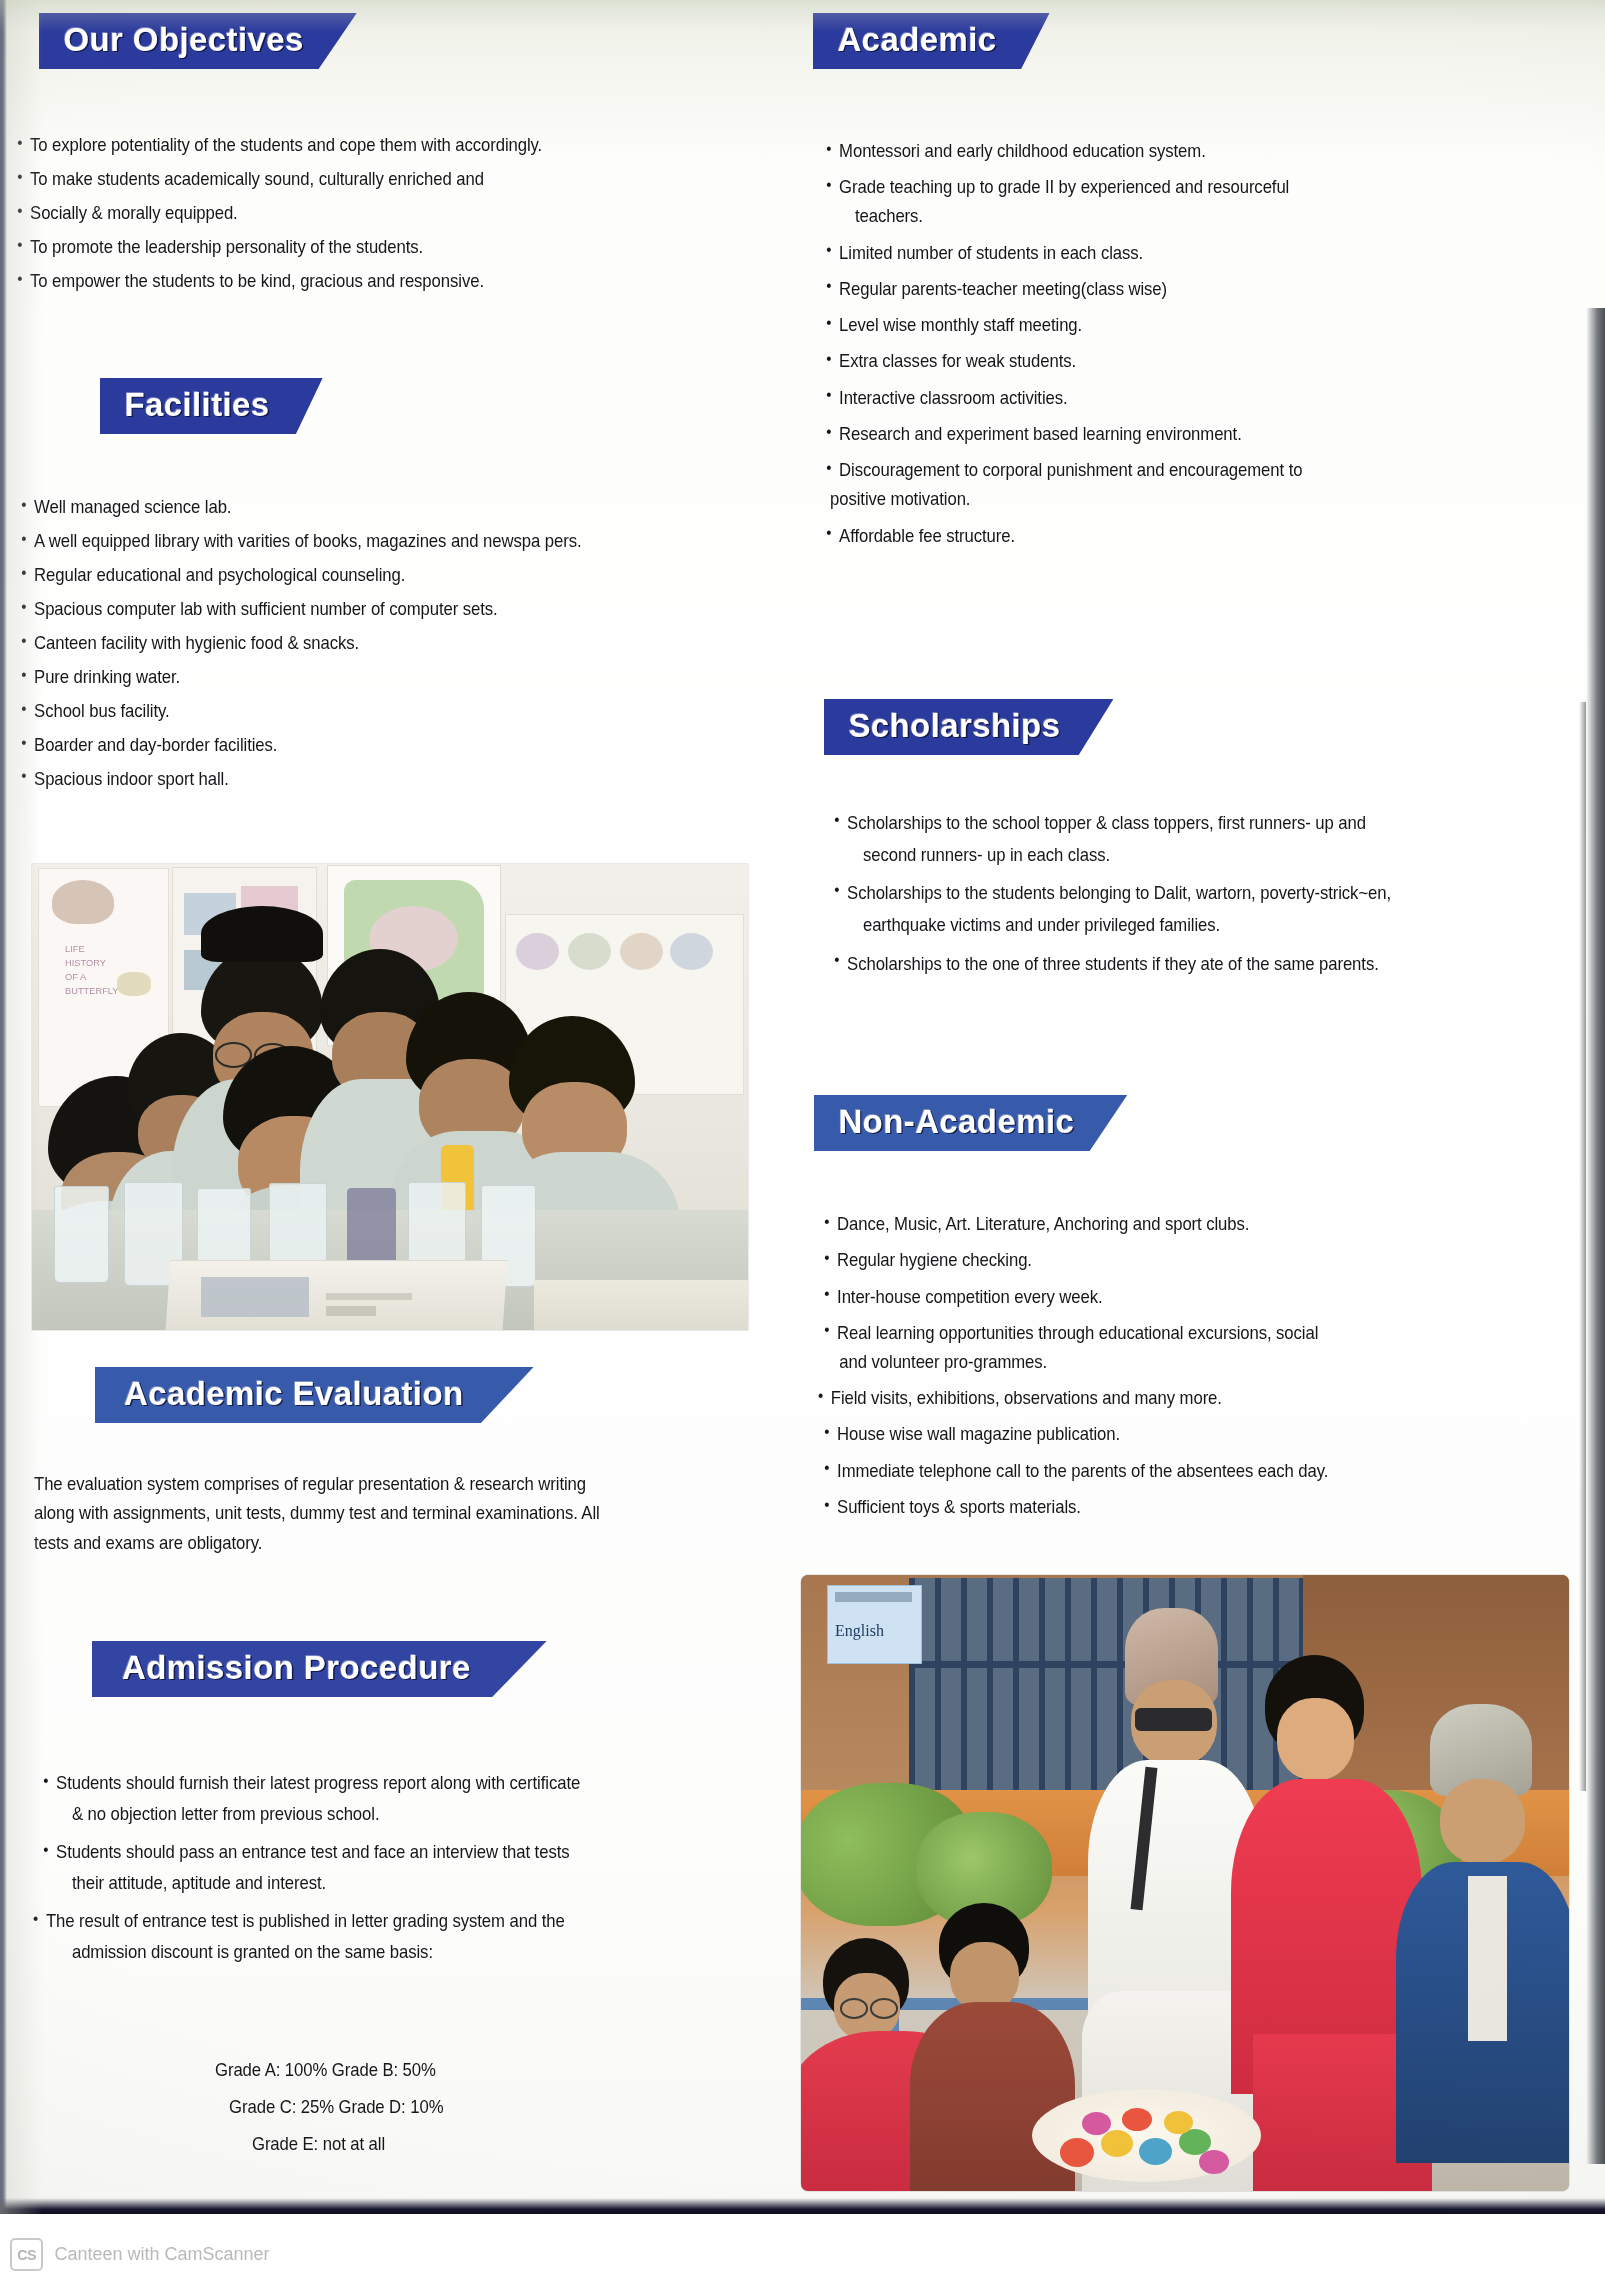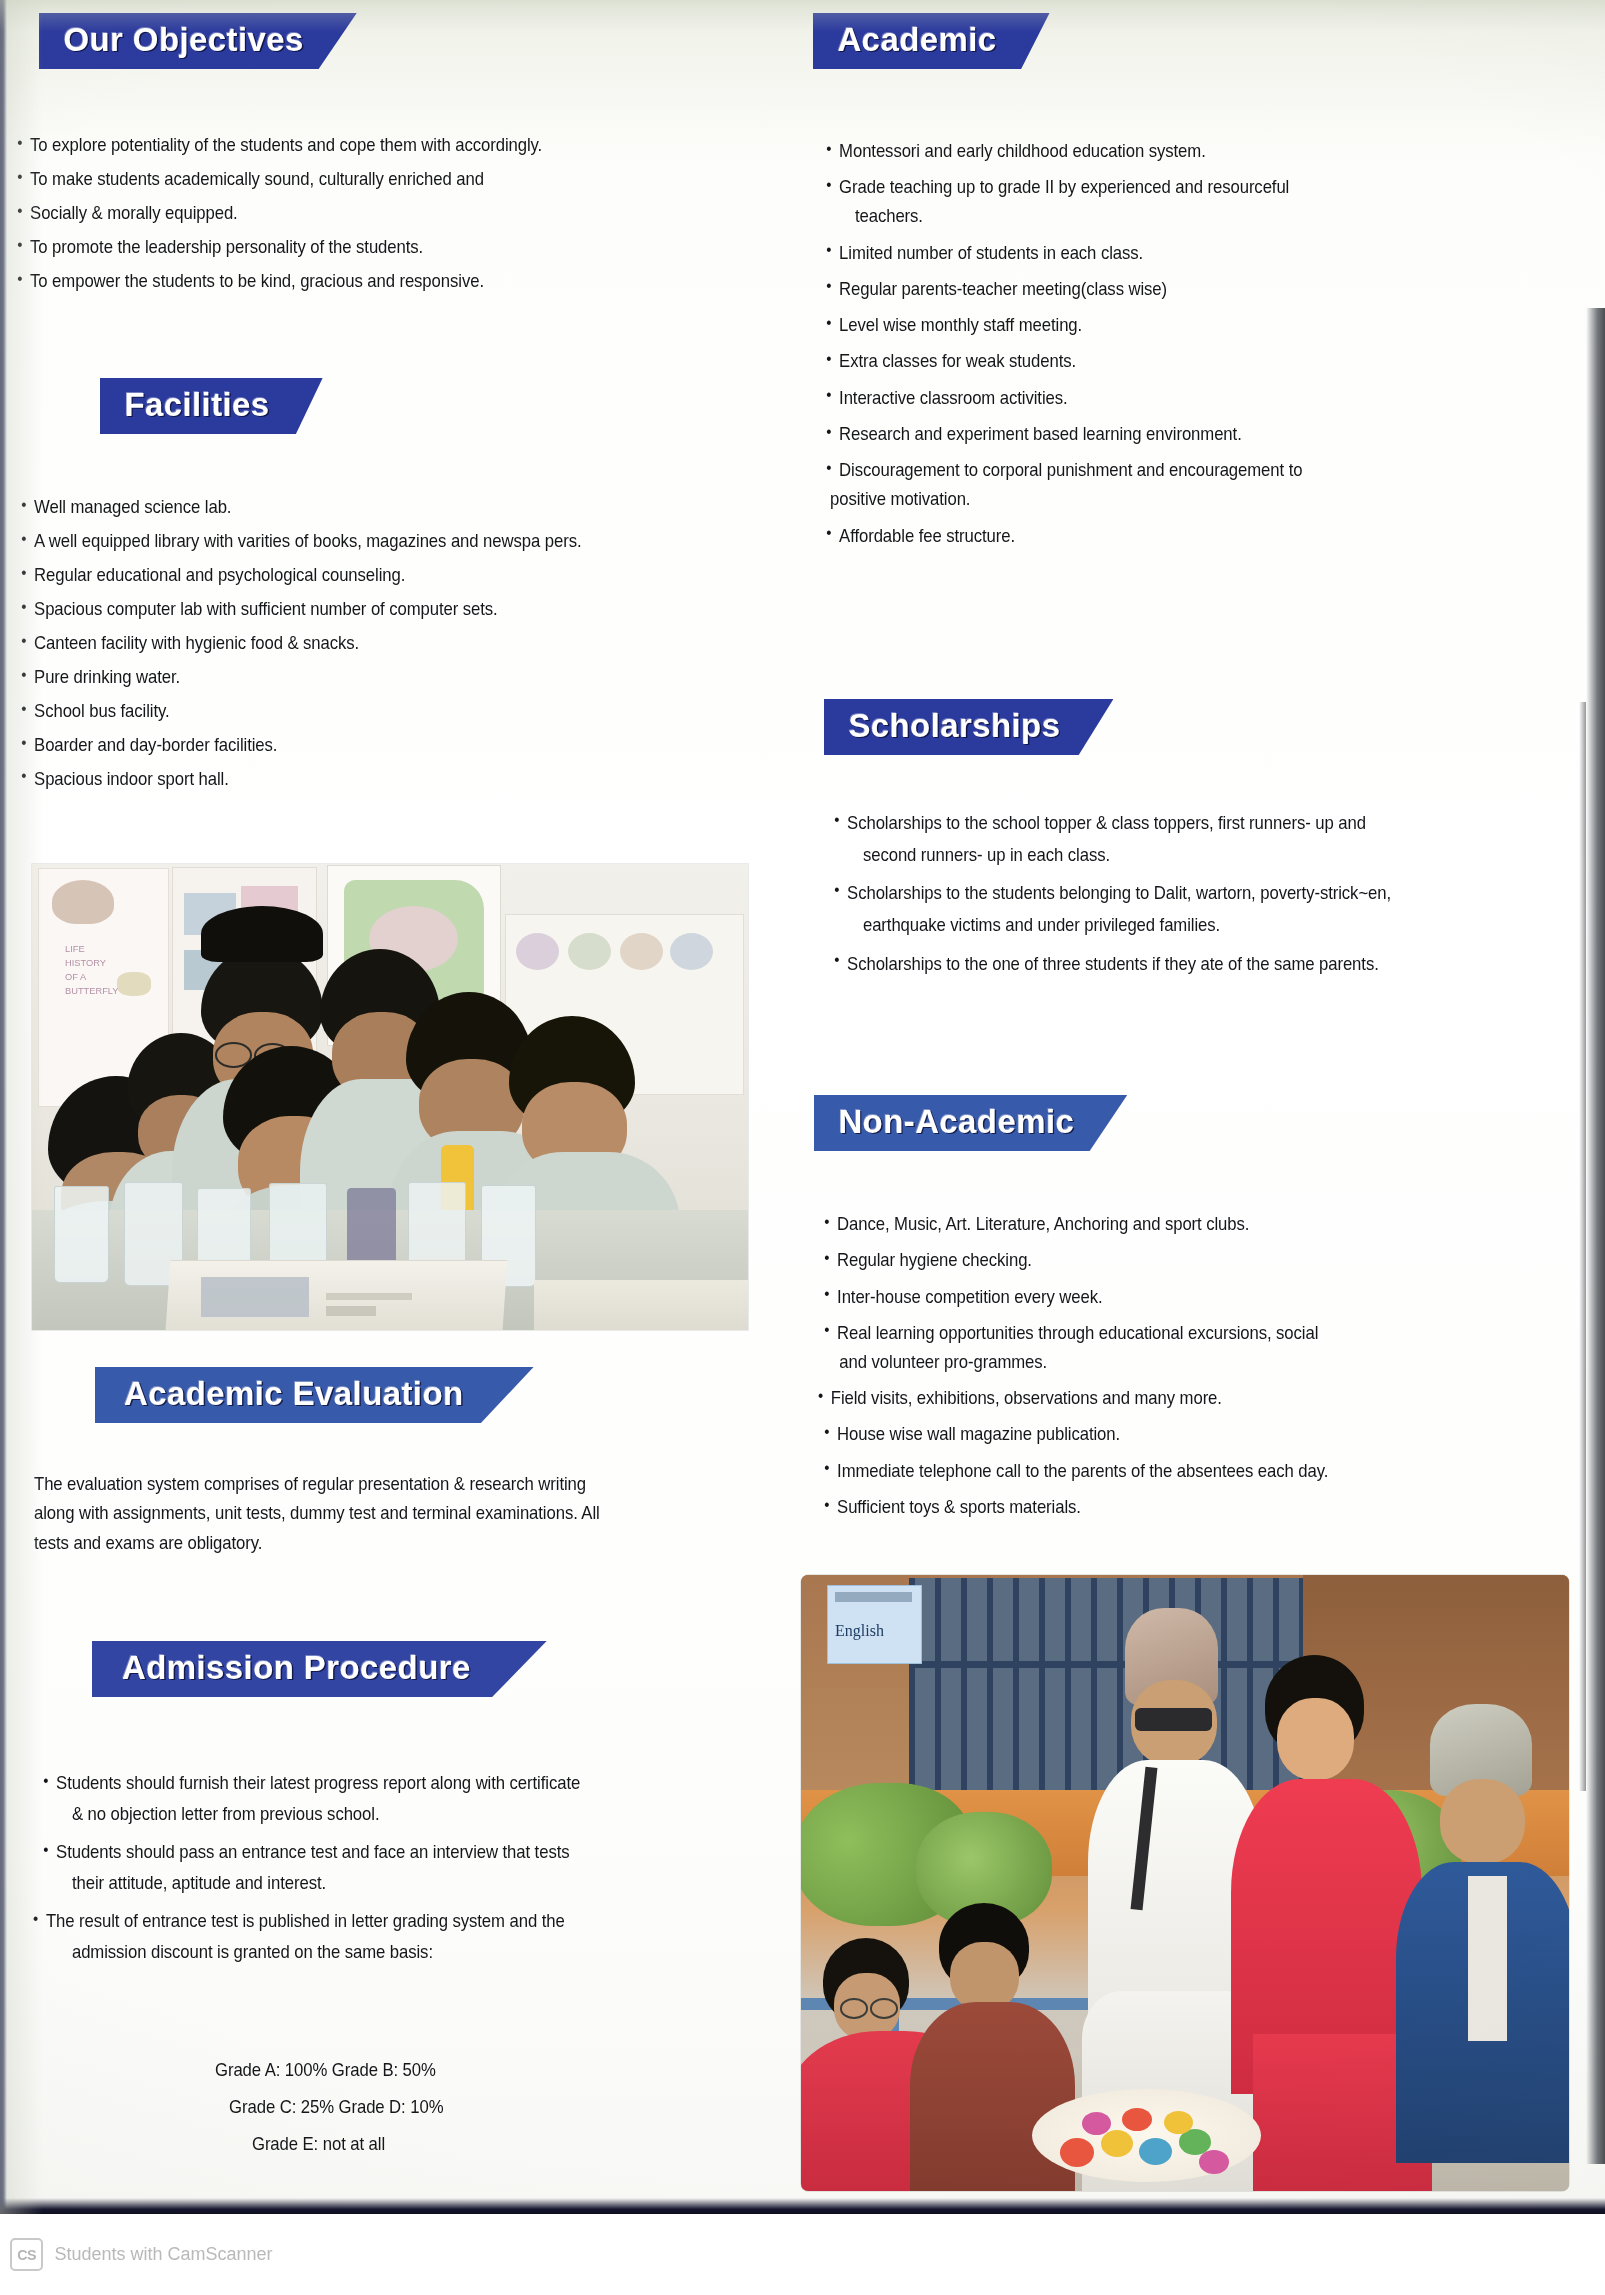--- a/index.html
+++ b/index.html
@@ -399,17 +399,17 @@
       <div style="position:absolute;left:363px;bottom:57px;width:29px;height:23px;background:#f0c23a;border-radius:50%;"></div>
       <div style="position:absolute;left:398px;bottom:17px;width:30px;height:24.4px;background:#d5599f;border-radius:50%;"></div>
     </div>
 
   </div>
 
   <div id="vignette"></div>
 
   <div id="footer">
     <div id="cs-badge">CS</div>
-    <div id="cs-text">Students with CamScanner</div>
+    <div id="cs-text">Canteen with CamScanner</div>
   </div>
 
 </div>
 
 
 </body></html>

